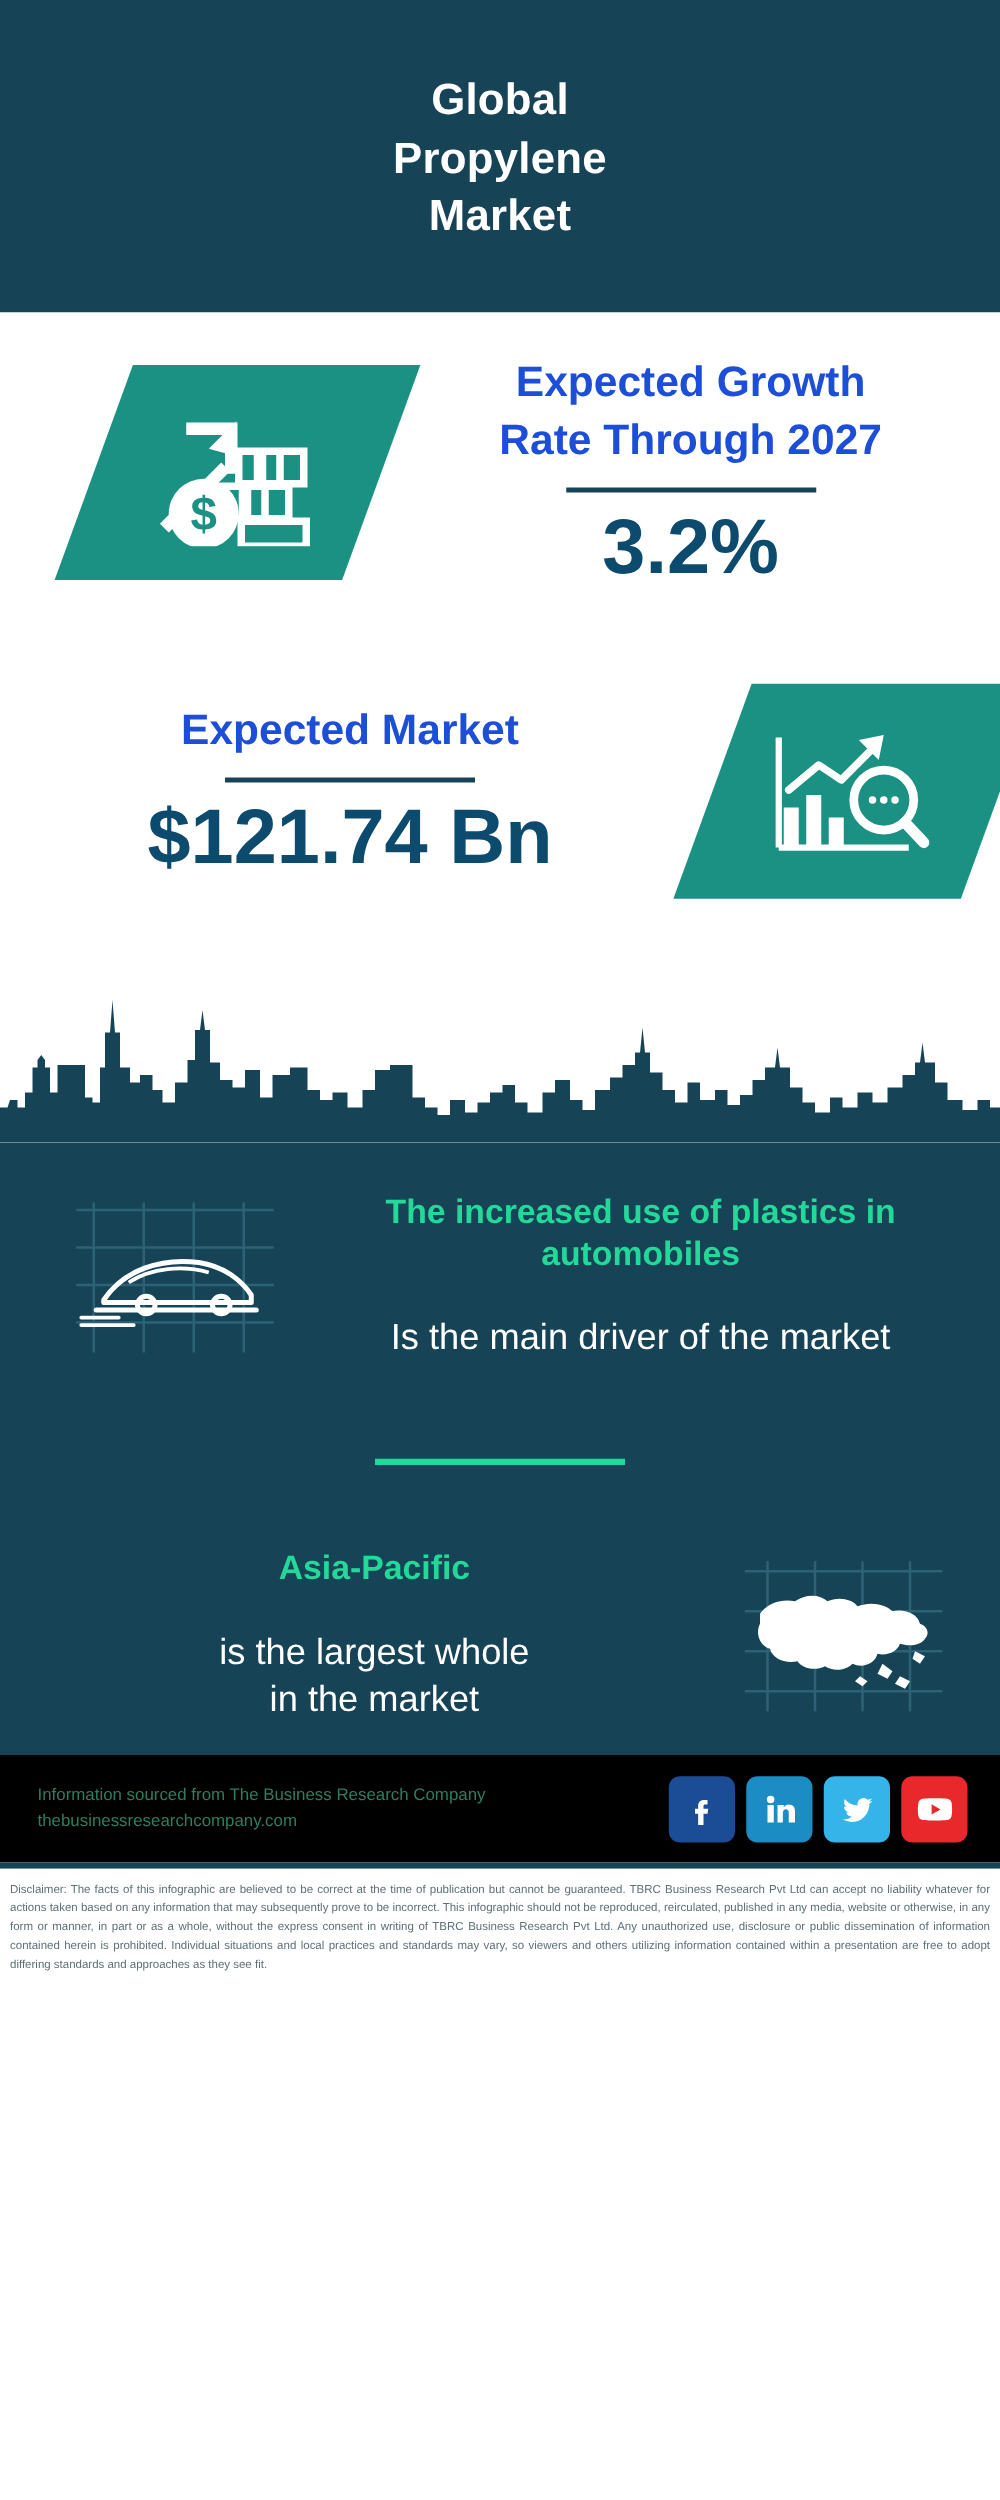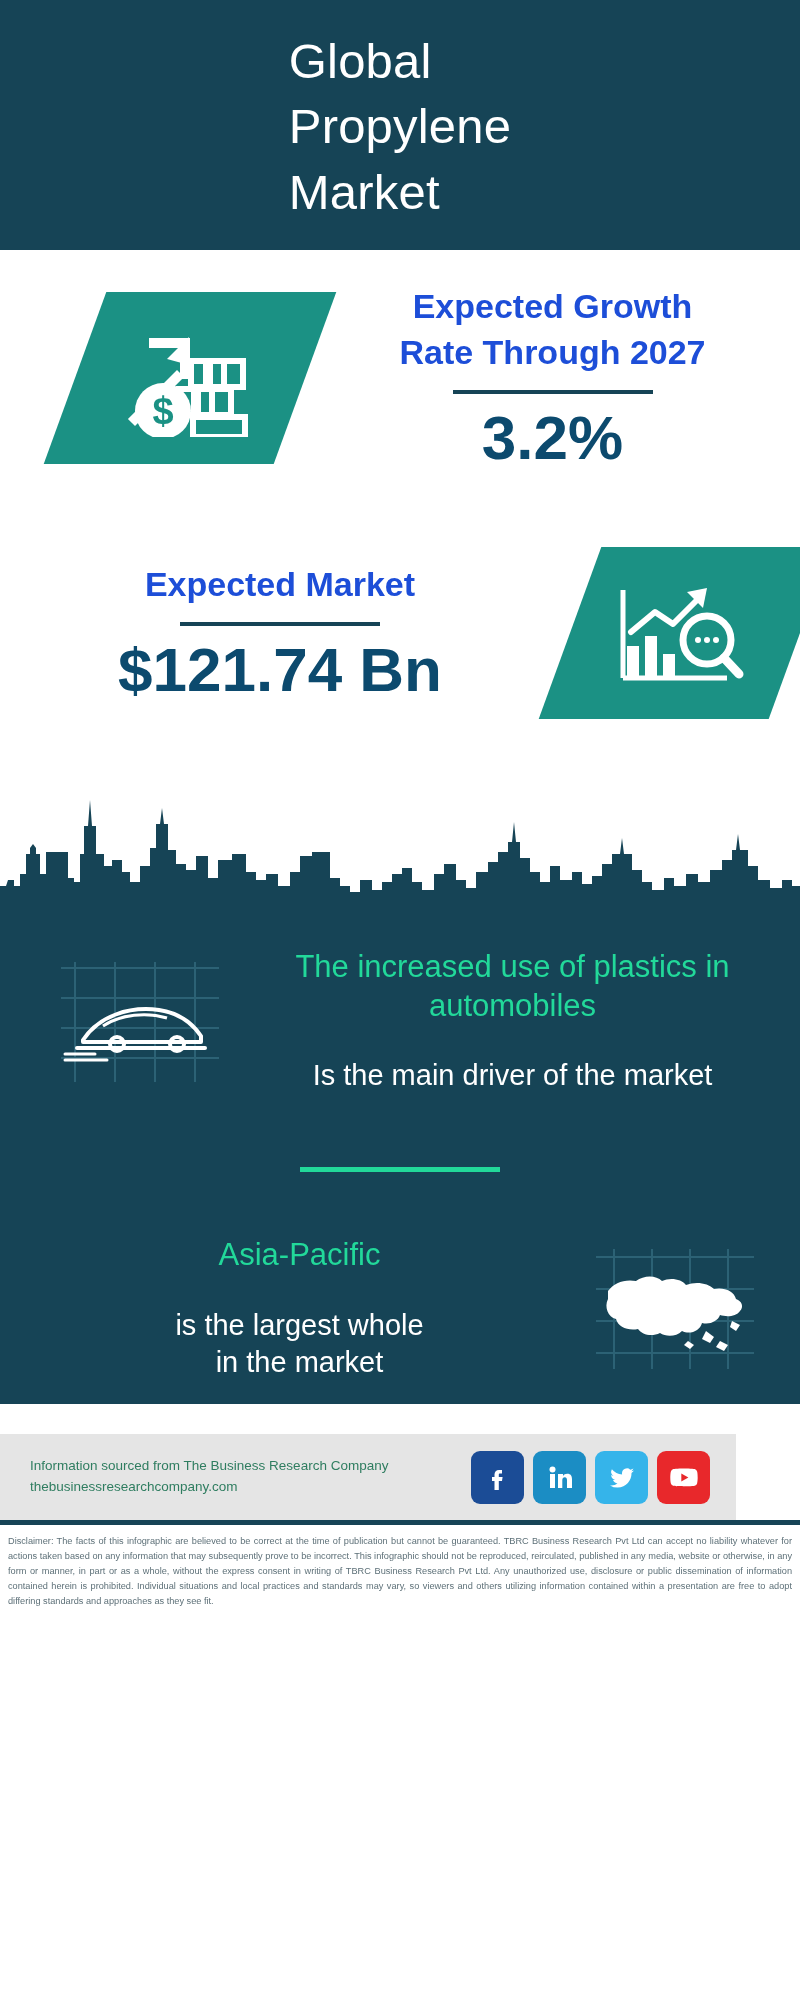--- a/index.html
+++ b/index.html
@@ -22,24 +22,24 @@
     height: 250px;
     background: #164456;
     display: flex;
     flex-direction: column;
     align-items: center;
     justify-content: center;
     padding-top: 4px;
   }
   .header h1 {
     color: #ffffff;
-    font-size: 49px;
-    font-weight: normal;
+    font-size: 35px;
+    font-weight: bold;
     line-height: 1.33;
-    text-align: left;
+    text-align: center;
     letter-spacing: 0.2px;
   }
   .header .ln { display: block; }
 
   
   .white-zone { background: #ffffff; width: 800px; }
 
   
   .stat-row {
     display: flex;
@@ -124,22 +124,22 @@
     align-items: center;
     justify-content: center;
   }
   .grid-ico svg { display: block; }
 
   .feat-text { flex: 1; padding: 0 18px; }
   .feature.auto .feat-text { text-align: center; }
   .feature.region .feat-text { text-align: center; padding-left: 27px; }
   .feat-title {
     color: #22d99a;
-    font-size: 31px;
-    font-weight: normal;
+    font-size: 27px;
+    font-weight: bold;
     line-height: 1.25;
     text-align: center;
   }
   .feat-sub {
     color: #ffffff;
     font-size: 29px;
     font-weight: normal;
     line-height: 1.3;
     margin-top: 32px;
   }
@@ -147,27 +147,26 @@
   .mid-rule {
     width: 200px;
     height: 5px;
     background: #22d99a;
     margin: 0 auto;
   }
   .mid-rule-wrap { padding: 38px 0 42px 0; }
 
   
   .footer-bar {
-    width: 736px;
-    background: #e5e5e5;
+    width: 800px;
+    background: #000000;
     display: flex;
     align-items: center;
     padding: 18px 26px 18px 30px;
     height: 86px;
-    margin-top: 30px;
   }
   .footer-text { flex: 1; }
   .footer-text div {
     color: #2f7d60;
     font-size: 13.5px;
     line-height: 1.55;
   }
   .socials { display: flex; gap: 9px; align-items: center; }
   .sbtn {
     width: 53px; height: 53px;

